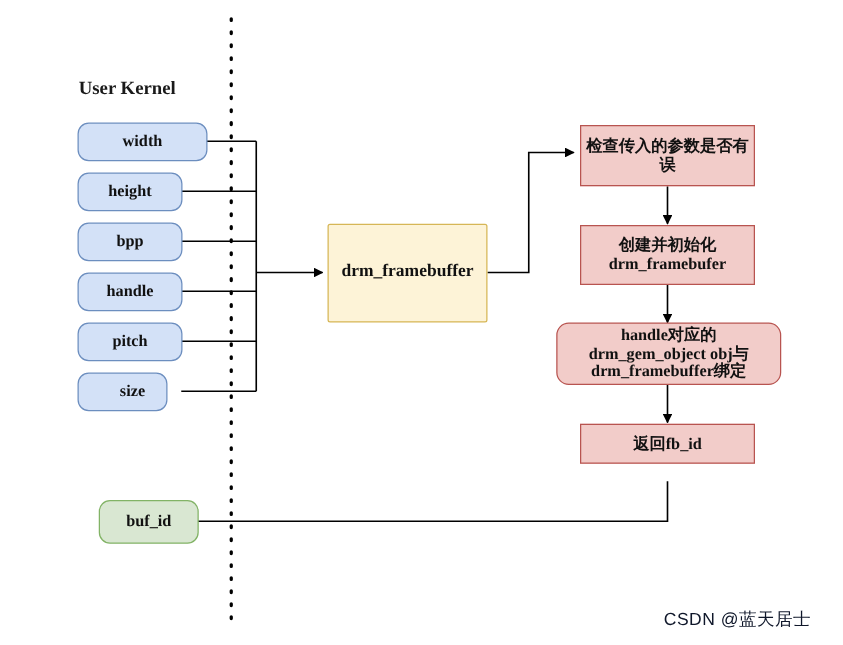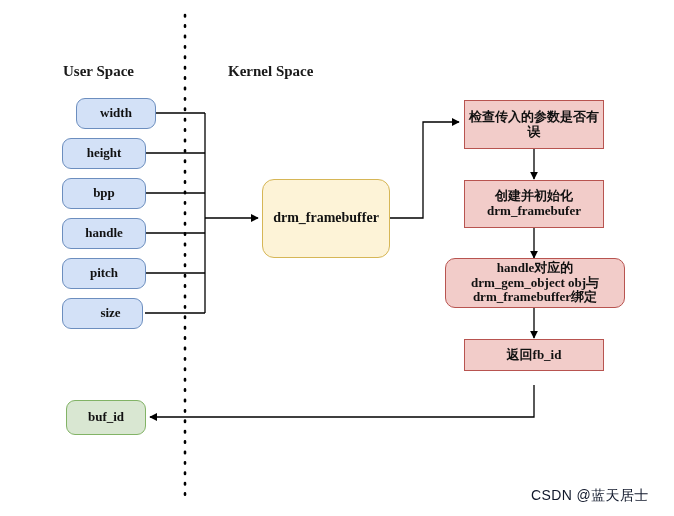--- a/index.html
+++ b/index.html
@@ -47,35 +47,36 @@
   }
   .node.blue {
     background: #d3e1f7;
     border: 1.3px solid #6c8ebf;
     border-radius: 9px;
     font-weight: bold;
   }
   .node.yellow {
     background: #fdf3d7;
     border: 1.3px solid #d6b656;
-    border-radius: 12px;
+    border-radius: 2px;
     font-weight: bold;
     font-size: 14px;
   }
   .node.pink {
     background: #f2ccc9;
     border: 1.3px solid #b85450;
     border-radius: 0px;
     font-weight: bold;
   }
   .node.green {
     background: #d9e7d2;
     border: 1.3px solid #82b366;
     border-radius: 9px;
     font-weight: bold;
+    margin-left: 13px;
   }
   .node .lines {
     display: block;
   }
   .node .lines span {
     display: block;
   }
   .watermark {
     position: absolute;
     font-family: "Liberation Sans", "DejaVu Sans", sans-serif;
@@ -114,40 +115,39 @@
 
     <path d="M 534 149 L 534 179" stroke="#000" stroke-width="1.3" fill="none" marker-end="url(#arrow)"></path>
 
     <path d="M 534 228 L 534 258" stroke="#000" stroke-width="1.3" fill="none" marker-end="url(#arrow)"></path>
 
     <path d="M 534 308 L 534 338" stroke="#000" stroke-width="1.3" fill="none" marker-end="url(#arrow)"></path>
 
     <path d="M 534 385 L 534 417 L 150 417" stroke="#000" stroke-width="1.3" fill="none" marker-end="url(#arrow)"></path>
   </svg>
 
-  <div class="lane-title" style="left:63px; top:63px;">User Space</div>
+  <div class="lane-title" style="left:63px; top:63px;">User Kernel</div>
 
-  <div class="lane-title" style="left:228px; top:63px;">Kernel Space</div>
 
-  <div class="node blue" style="left:62px; top:98px; width:80px; height:31px;margin-left:14px;">
+  <div class="node blue" style="left:62px; top:98px; width:104px; height:31px;">
     <span>width</span>
   </div>
   <div class="node blue" style="left:62px; top:138px; width:84px; height:31px;justify-content:center;">
     <span>height</span>
   </div>
   <div class="node blue" style="left:62px; top:178px; width:84px; height:31px;">
     <span>bpp</span>
   </div>
   <div class="node blue" style="left:62px; top:218px; width:84px; height:31px;">
     <span>handle</span>
   </div>
   <div class="node blue" style="left:62px; top:258px; width:84px; height:31px;">
     <span>pitch</span>
   </div>
-  <div class="node blue" style="left:62px; top:298px; width:81px; height:31px;padding-left:16px;">
+  <div class="node blue" style="left:62px; top:298px; width:72px; height:31px;padding-left:16px;">
     <span>size</span>
   </div>
 
   <div class="node yellow" style="left:262px; top:179px; width:128px; height:79px;">
     <span>drm_framebuffer</span>
   </div>
 
   <div class="node pink" style="left:464px; top:100px; width:140px; height:49px;">
     <span class="lines">
       <span>检查传入的参数是否有误</span>

